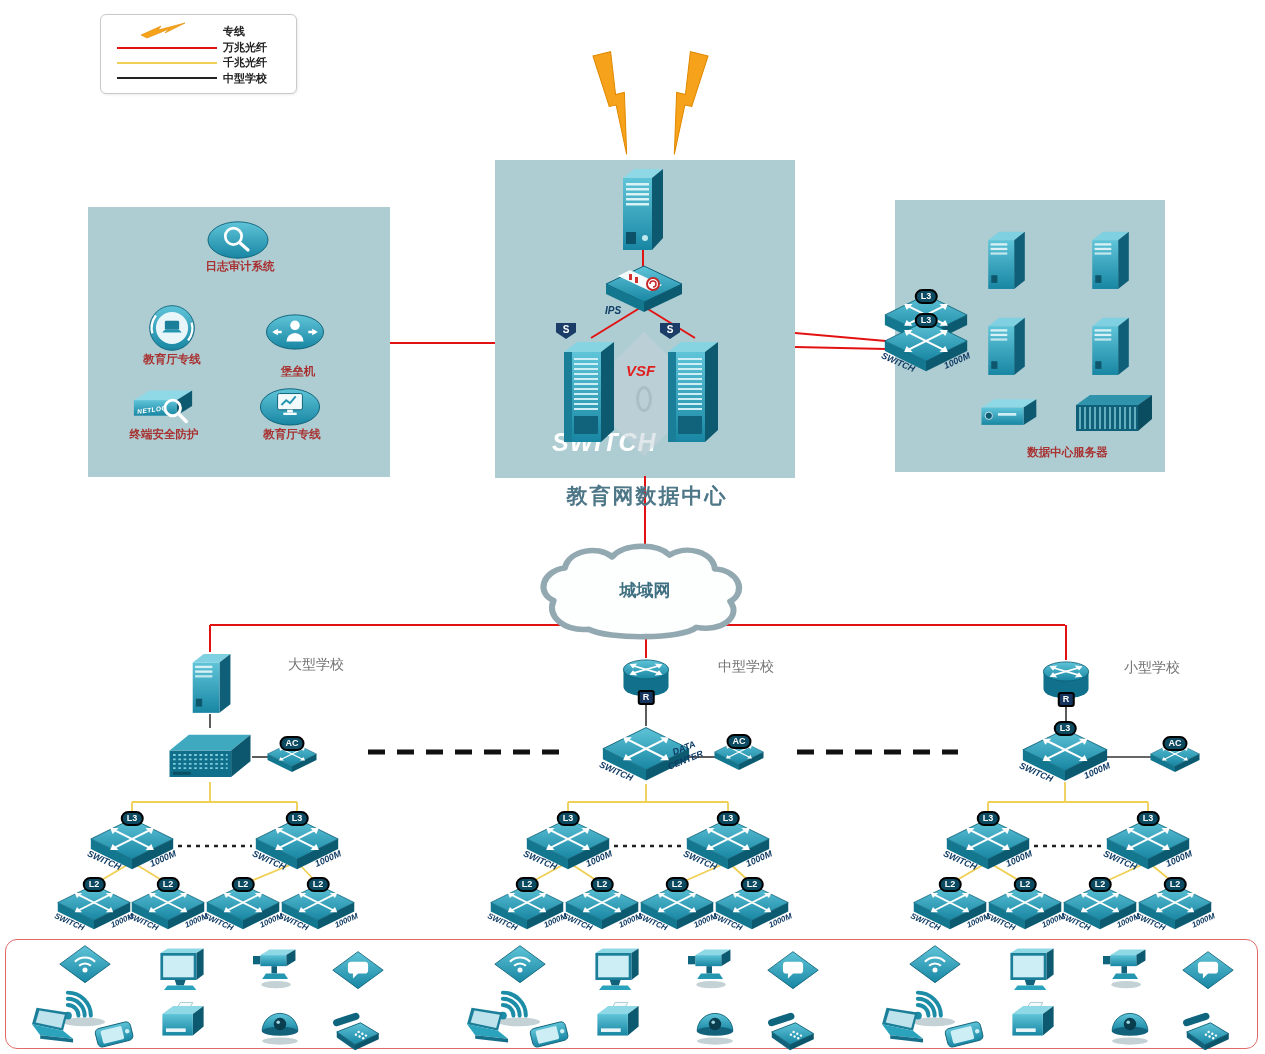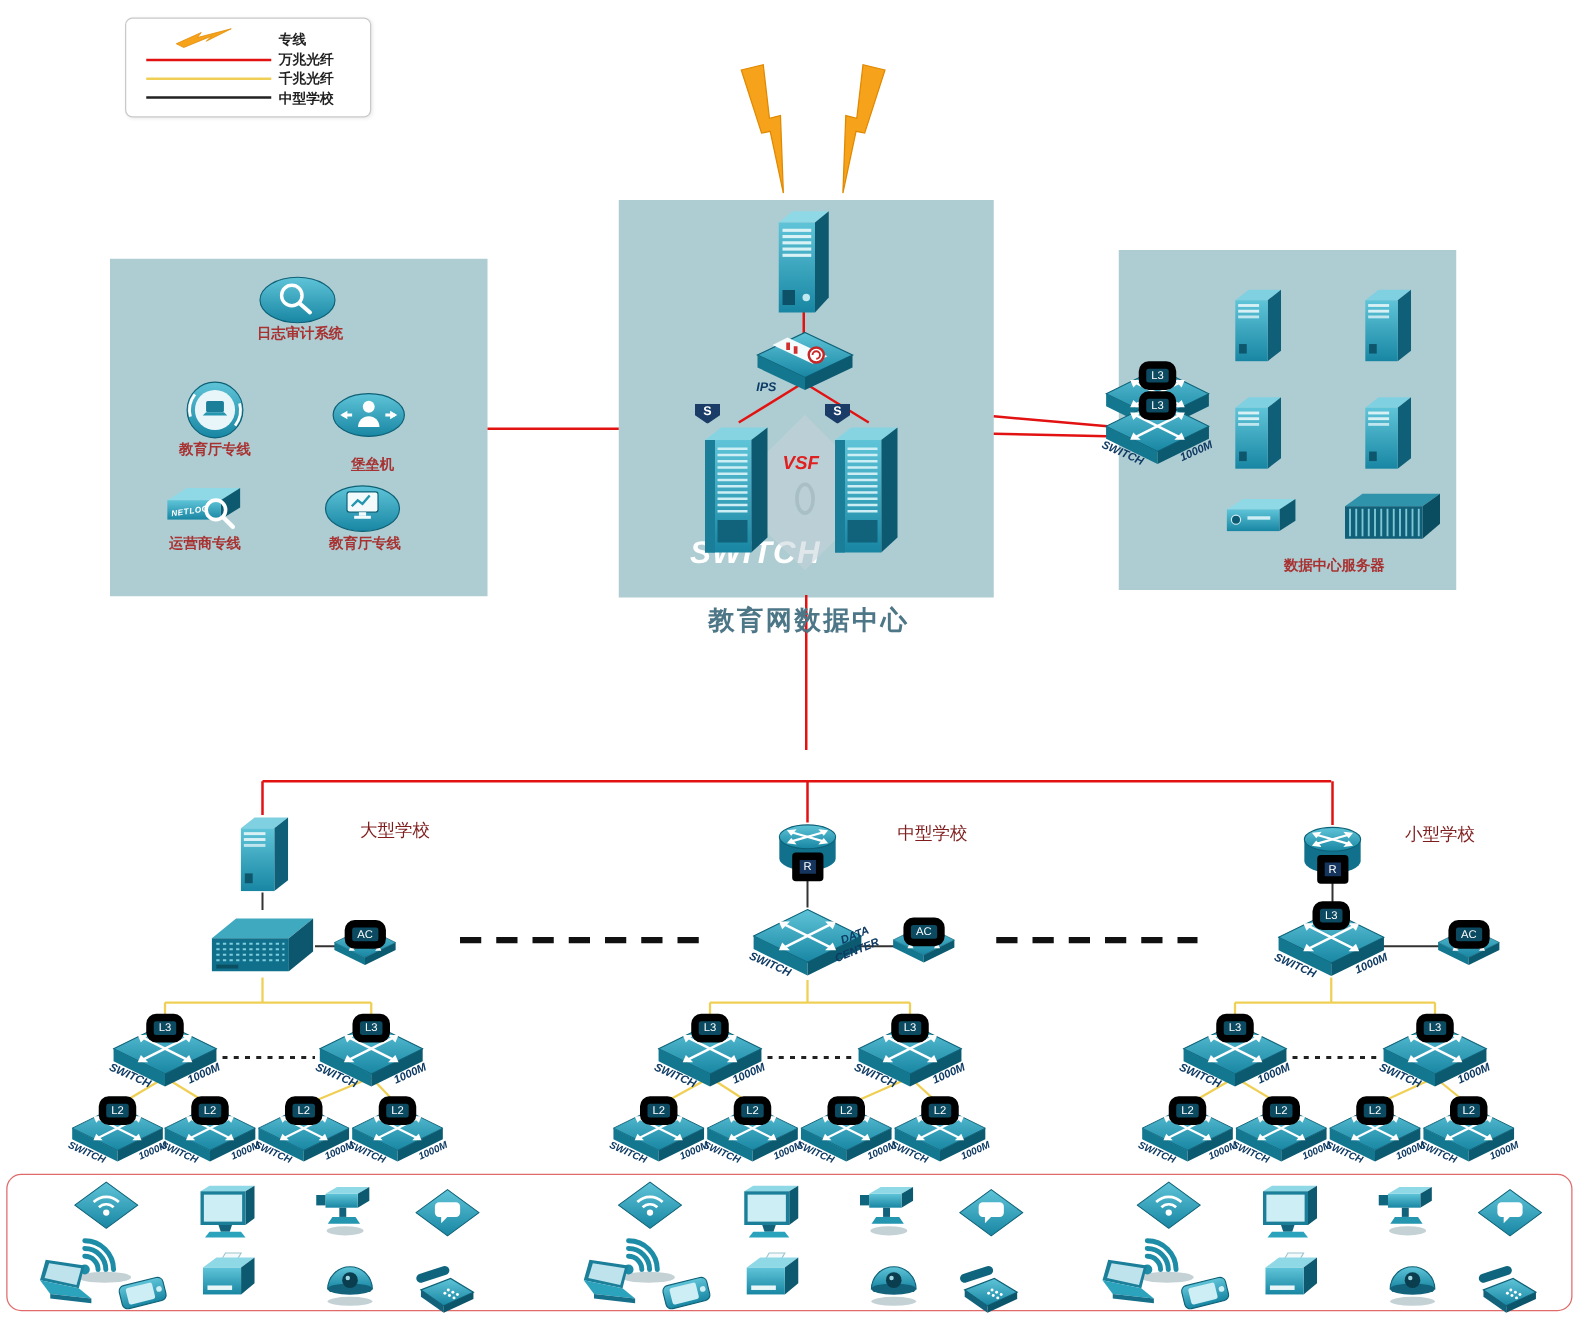--- a/index.html
+++ b/index.html
@@ -2,30 +2,30 @@
 <html><head>
 <meta charset="utf-8">
 <style>
   *{margin:0;padding:0;box-sizing:border-box}
   body{font-family:"Liberation Sans",sans-serif;background:#fff}
   #canvas{position:relative;width:1265px;height:1054px;background:#fff;overflow:hidden}
   .zone{position:absolute;background:#aecdd2;z-index:0}
   #wires{position:absolute;left:0;top:0;z-index:1;pointer-events:none}
   .dev{position:absolute;z-index:2}
   .dev>svg{position:absolute;left:0;top:0;width:100%;height:100%;overflow:visible}
-  .badge{position:absolute;z-index:3;top:-5px;left:50%;transform:translateX(-50%);background:#0b4a60;border:6px solid #000000;color:#fff;font-size:9px;font-weight:400;line-height:11px;padding:0 4px;border-radius:8px;white-space:nowrap}
+  .badge{position:absolute;z-index:3;top:-5px;left:50%;transform:translateX(-50%);background:#0b4a60;border:2px solid #000000;color:#fff;font-size:9px;font-weight:700;line-height:11px;padding:0 4px;border-radius:8px;white-space:nowrap}
   .badge.rr{top:auto;bottom:-3px;background:#16355e;border-radius:3px;padding:0 3px}
   .swl{position:absolute;z-index:3;color:#0e3a63;font-weight:700;font-style:italic;white-space:nowrap;font-size:9px}
   .swl.l{left:-2px;top:58%;transform:rotate(24deg);transform-origin:left center}
   .swl.r{right:-2px;top:58%;transform:rotate(-24deg);transform-origin:right center}
   .sm .swl{font-size:8px}
   .dc2a{position:absolute;z-index:3;right:-6px;top:32%;transform:rotate(-22deg);color:#0e3a63;font-weight:700;font-style:italic;font-size:9px}
   .dc2b{position:absolute;z-index:3;right:-14px;top:52%;transform:rotate(-22deg);color:#0e3a63;font-weight:700;font-style:italic;font-size:9px}
   .cloud-label{position:absolute;top:46%;left:0;right:0;text-align:center;transform:translateY(-50%);color:#3e6f80;font-weight:700;z-index:3}
-  .school-label{position:absolute;z-index:2;color:#7f1d1d;font-size:14px}
+  .school-label{position:absolute;z-index:2;color:#737373;font-size:14px}
   .sec-label{position:absolute;z-index:2;color:#a83232;font-weight:700;font-size:11.5px;text-align:center}
   .dc-title{position:absolute;z-index:2;font-family:"Liberation Serif",serif;font-size:21px;font-weight:700;color:#4d7687;letter-spacing:2px;text-align:center}
   .legend{position:absolute;z-index:3;background:#fff;border:1px solid #c9c9c9;border-radius:6px;padding:7px 10px;display:flex;flex-direction:column;justify-content:space-between;box-shadow:1px 1px 3px rgba(0,0,0,.08)}
   .lg-row{display:flex;align-items:center;height:21px}
   .lg-sample{width:112px;display:flex;justify-content:center;align-items:center}
   .lg-line{width:100px;height:2px}
   .lg-label{font-size:11px;color:#222;font-weight:700}
   .watermark{position:absolute;z-index:1;color:#fff;font-weight:700;font-style:italic;font-size:25px;letter-spacing:1px}
   .vsf{position:absolute;z-index:3;color:#e02020;font-weight:700;font-style:italic;font-size:15px}
   .vsf-ring{position:absolute;z-index:1;border:3px solid #a9bfc6;border-radius:50%}
@@ -339,20 +339,26 @@
       <span class="lg-label">千兆光纤</span>
     </div>
     <div class="lg-row">
       <span class="lg-sample">
           <span class="lg-line" style="background:#222"></span>
         </span>
       <span class="lg-label">中型学校</span>
     </div>
   </div>
 
+  <div class="dev" style="left:532px;top:543px;width:226px;height:102px">
+    <svg viewBox="0 0 220 110" preserveAspectRatio="none">
+        <use href="#sym-cloud"></use>
+      </svg>
+    <span class="cloud-label" style="font-size:17px">城域网</span>
+  </div>
 
   <div class="watermark" style="left:552px;top:428px">SWITCH</div>
   <div class="ghost" style="left:600px;top:350px;width:88px;height:88px"></div>
   <div class="dev" style="left:617px;top:166px;width:52px;height:86px">
     <svg viewBox="0 0 52 86">
         <use href="#sym-tower"></use>
       </svg>
   </div>
   <div class="dev" style="left:604px;top:262px;width:80px;height:54px">
     <svg viewBox="0 0 80 54">
@@ -393,21 +399,21 @@
         <use href="#sym-bastion"></use>
       </svg>
   </div>
   <div class="sec-label" style="left:258px;top:364px;width:80px">堡垒机</div>
   <div class="dev" style="left:130px;top:384px;width:66px;height:42px">
     <svg viewBox="0 0 68 42">
         <use href="#sym-netlog"></use>
       </svg>
     <span class="netlog">NETLOG</span>
   </div>
-  <div class="sec-label" style="left:103px;top:427px;width:122px">运营商专线</div>
+  <div class="sec-label" style="left:103px;top:427px;width:122px">终端安全防护</div>
   <div class="dev" style="left:258px;top:384px;width:64px;height:42px">
     <svg viewBox="0 0 66 44">
         <use href="#sym-ops"></use>
       </svg>
   </div>
   <div class="sec-label" style="left:228px;top:427px;width:128px">教育厅专线</div>
 
   <div class="dev" style="left:884px;top:294px;width:84px;height:52px">
     <svg viewBox="0 0 100 62">
         <use href="#sym-switch"></use>

